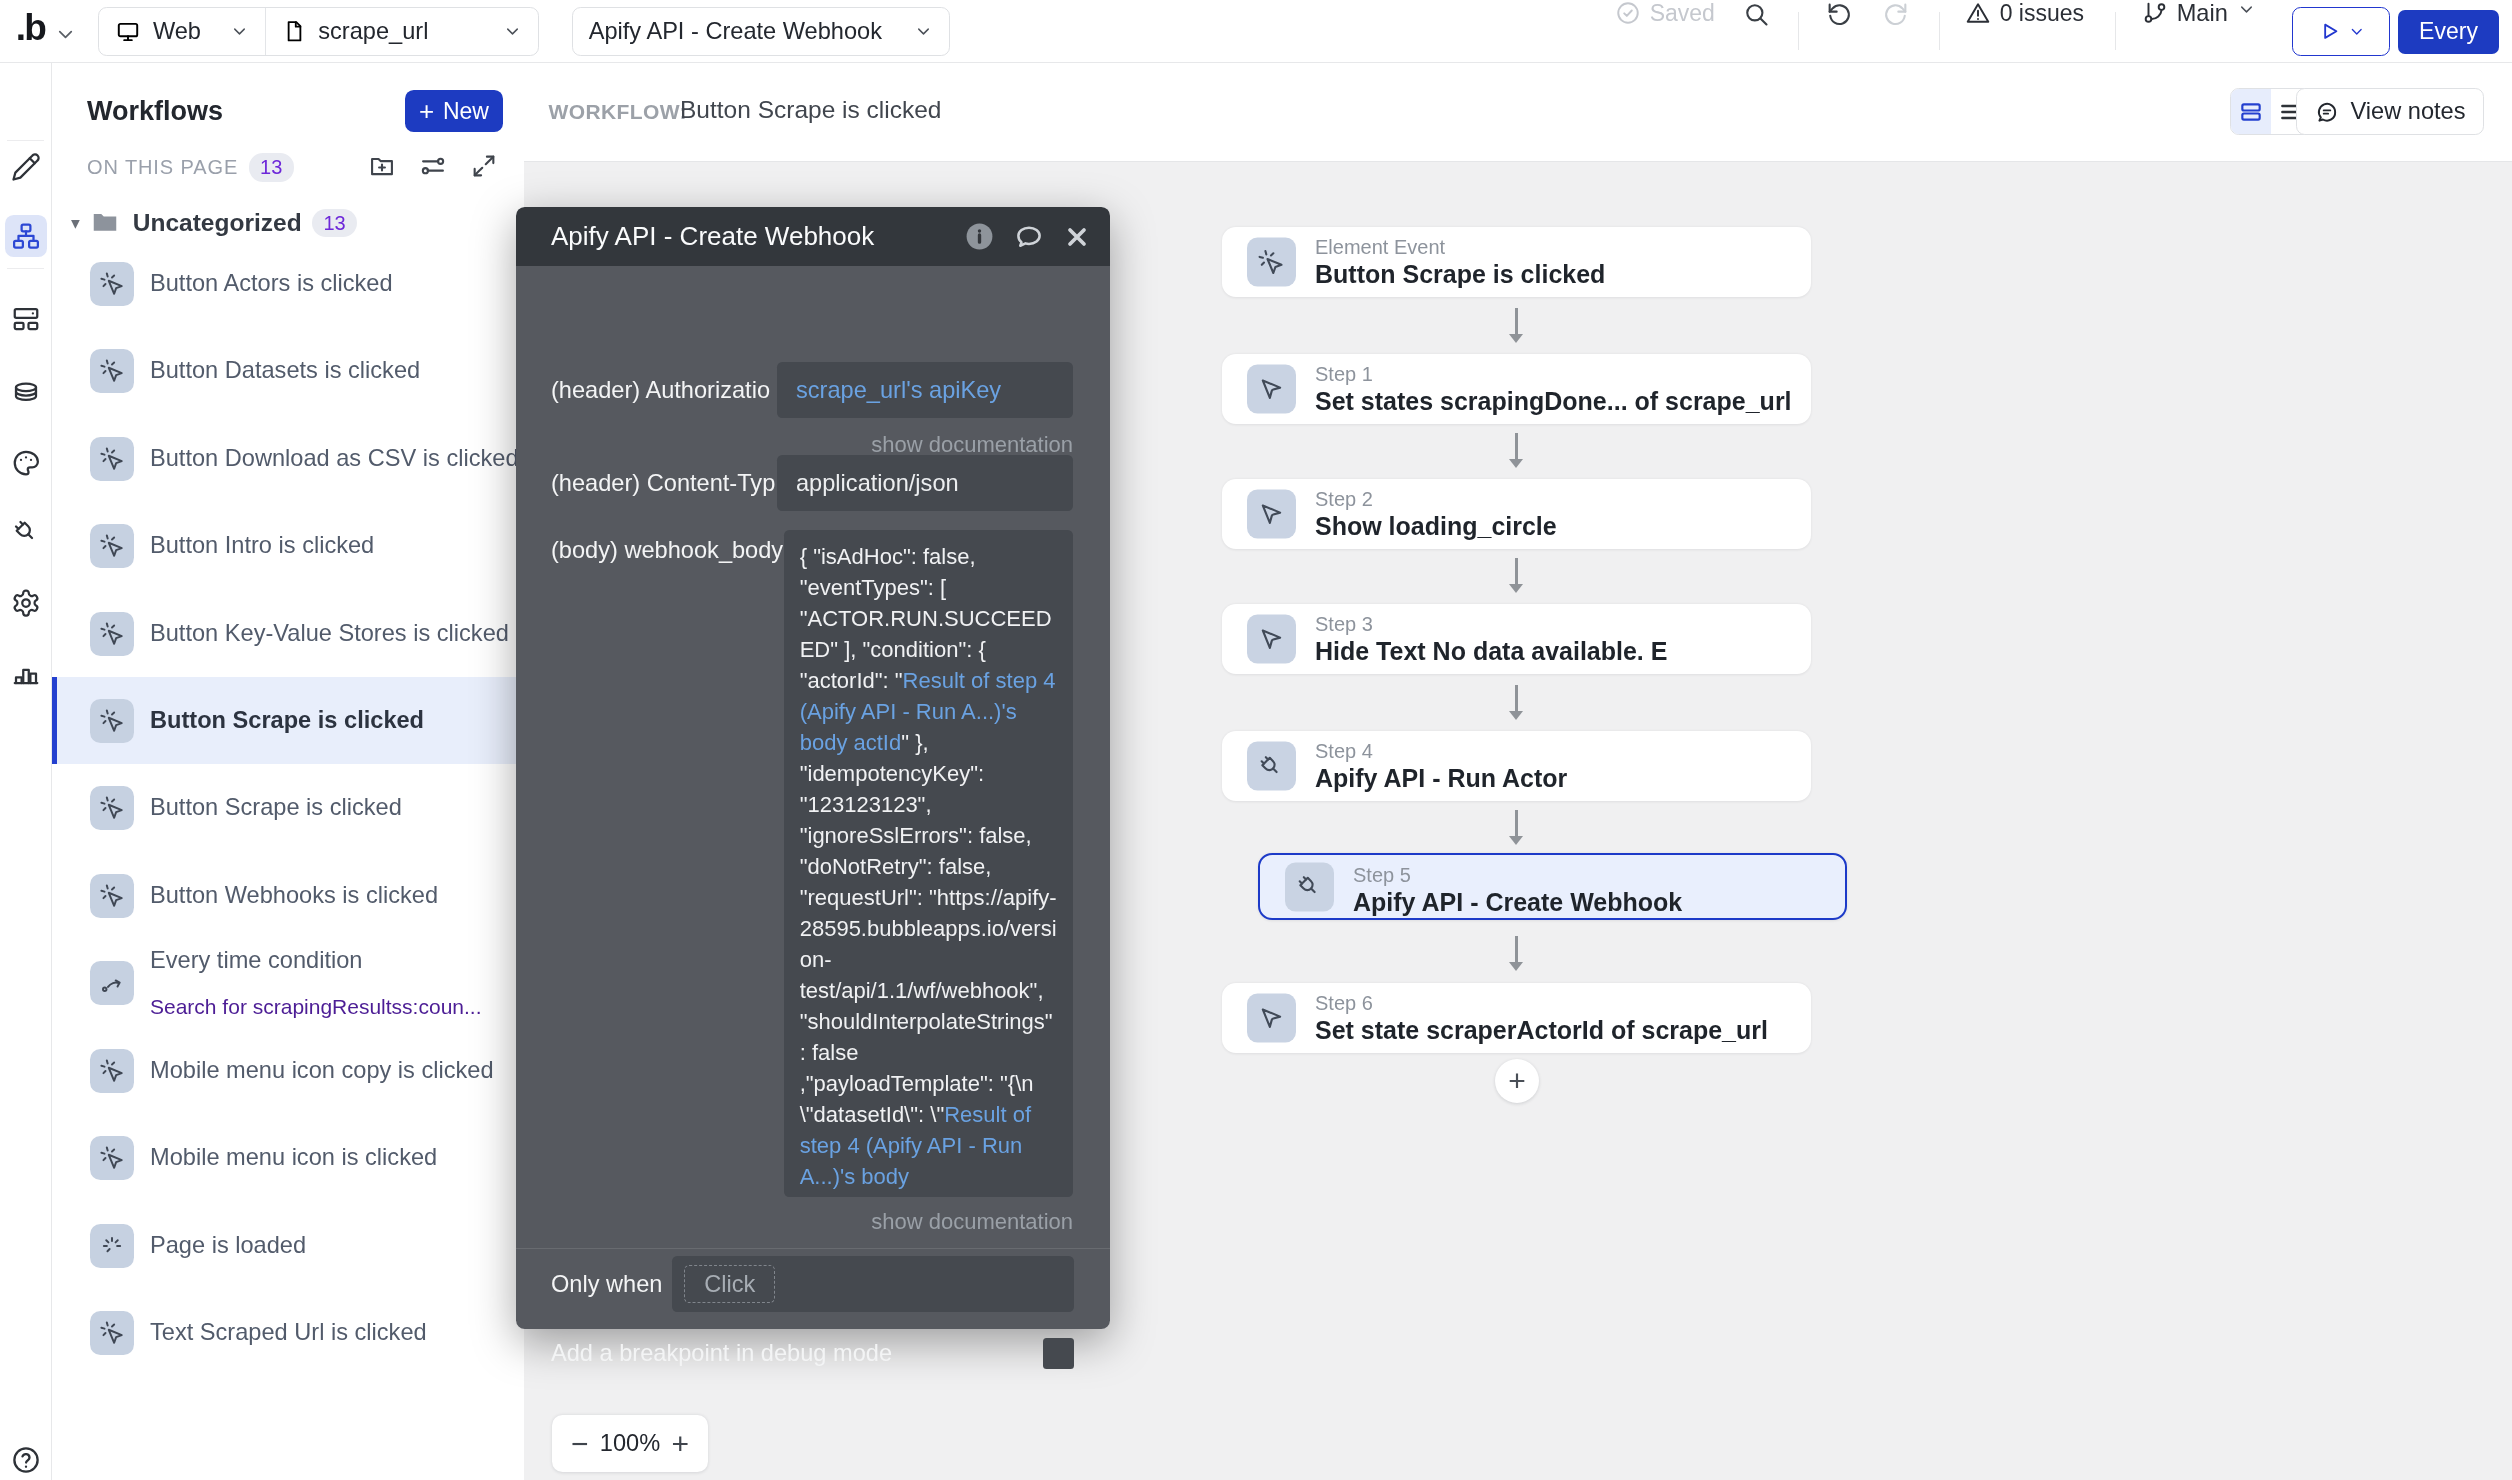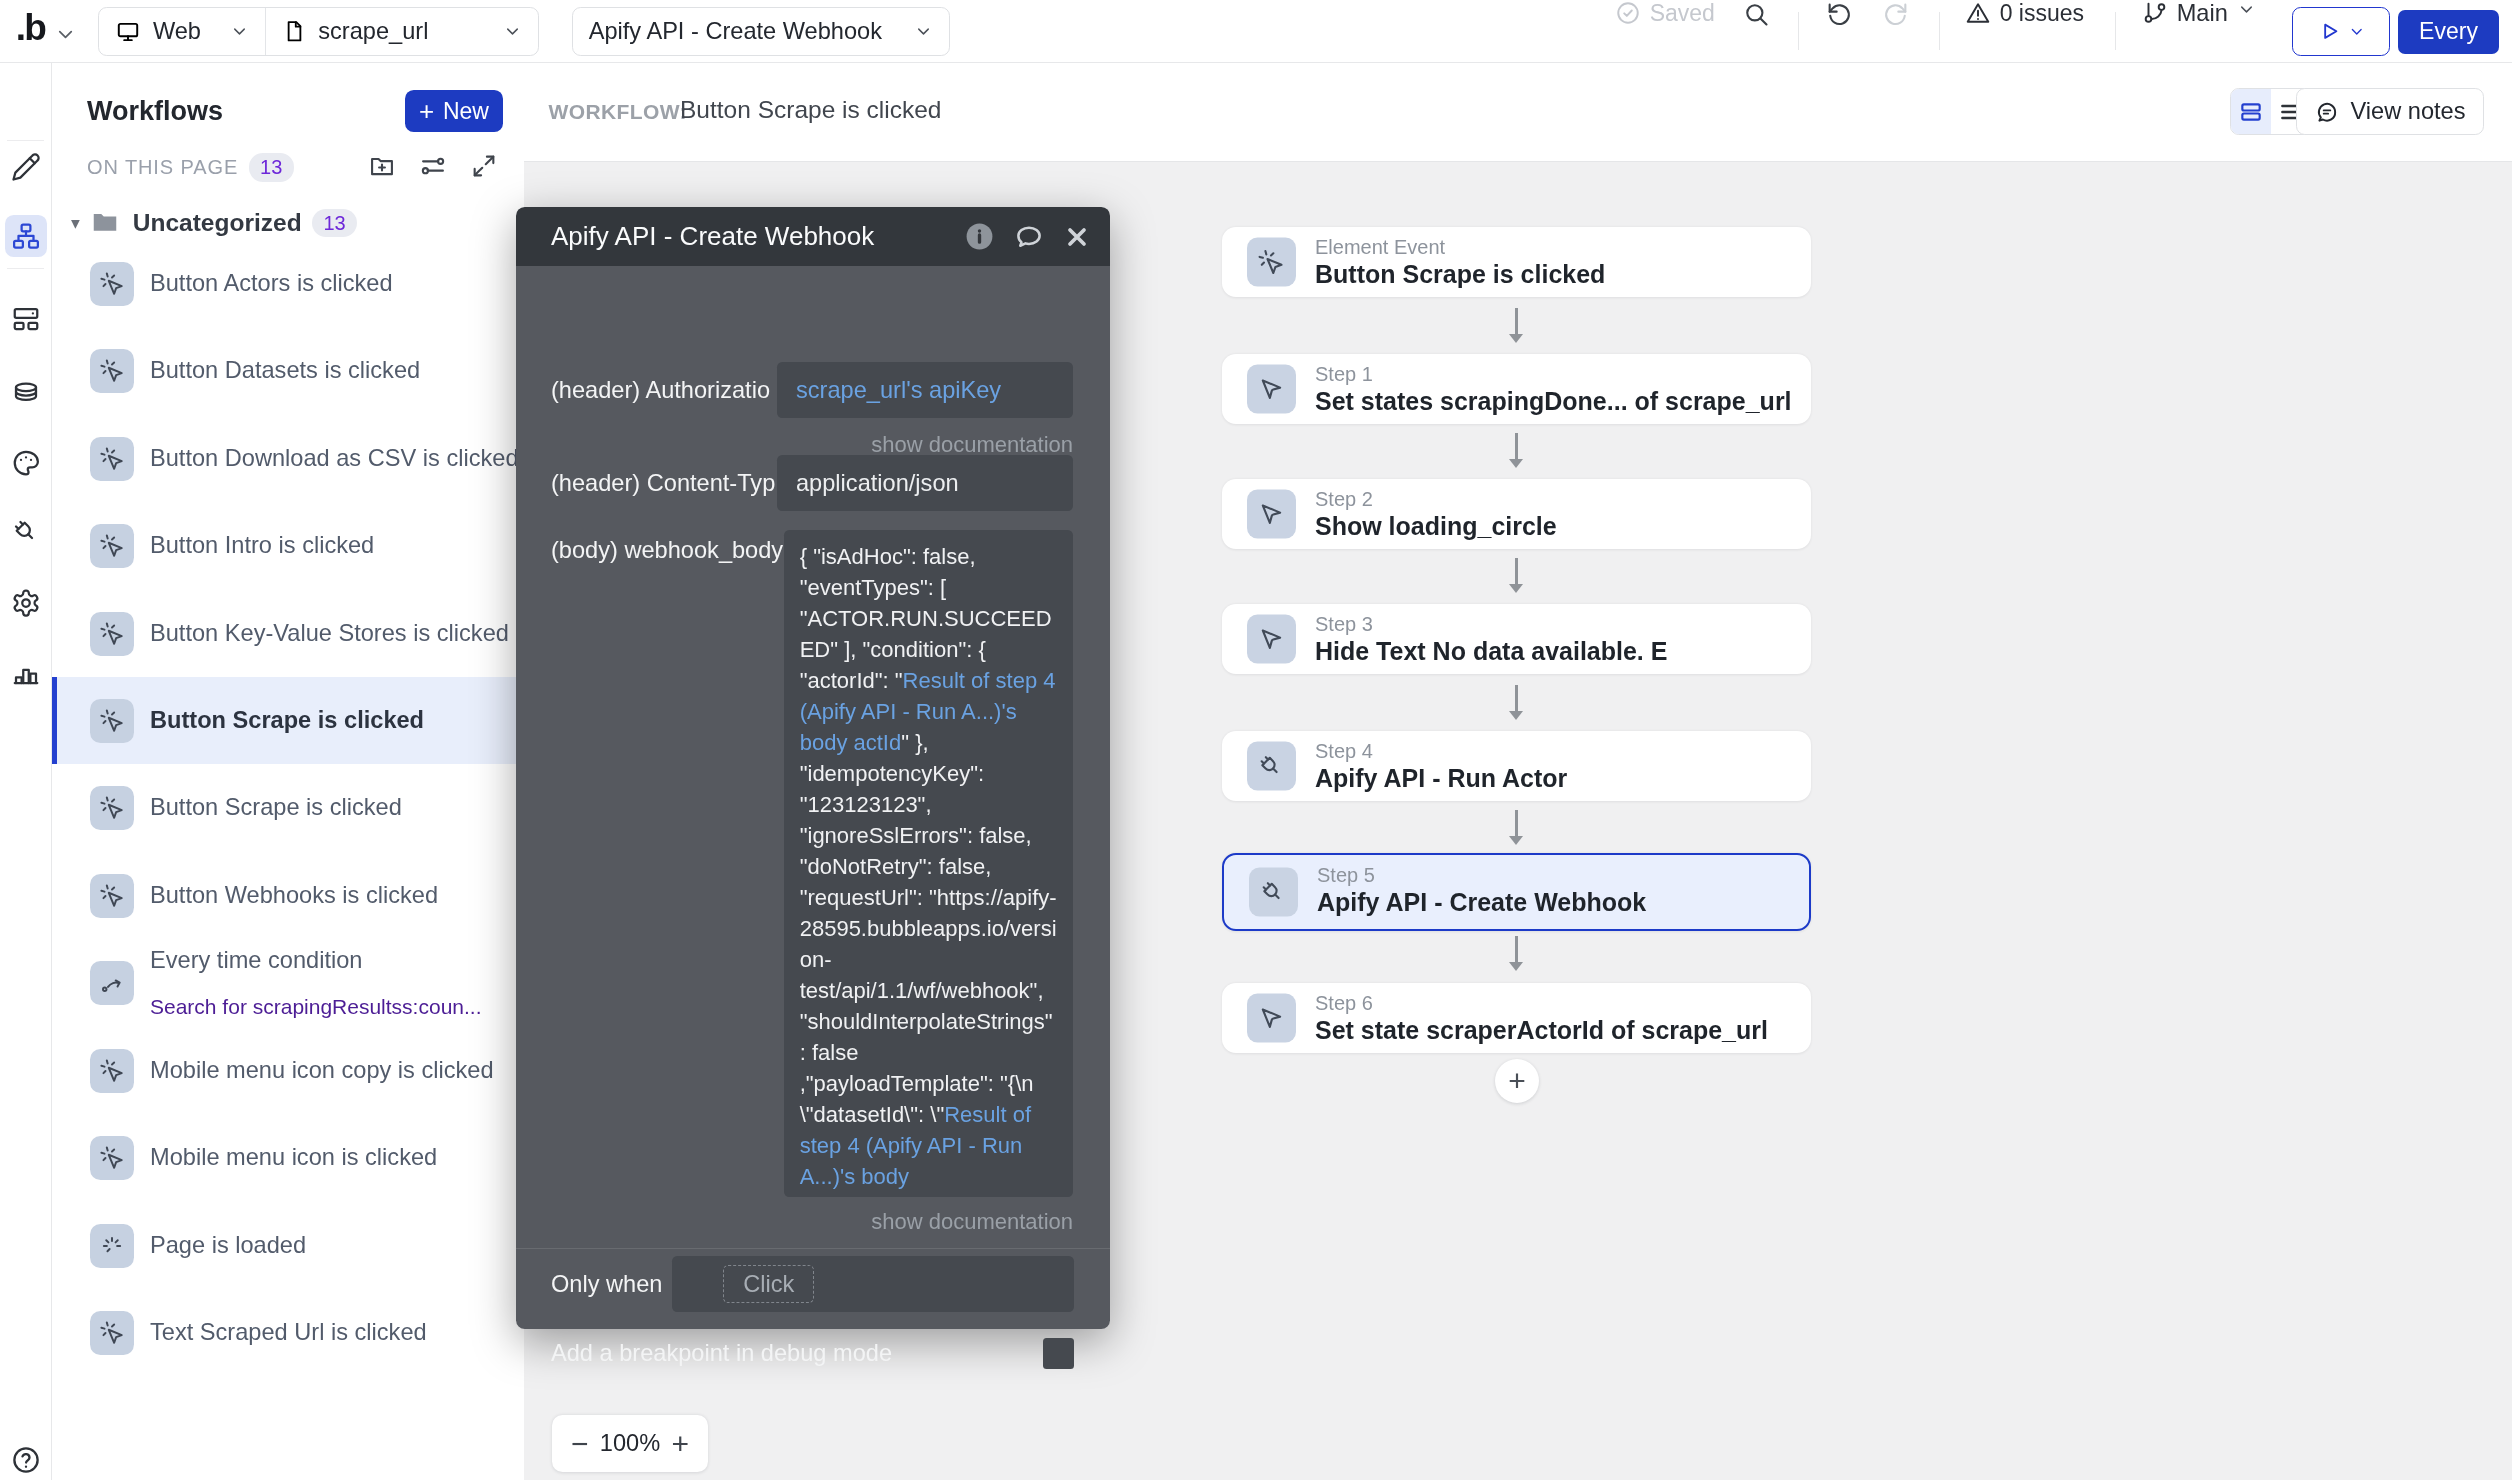--- a/index.html
+++ b/index.html
@@ -59,21 +59,21 @@
   .canvas-header { position:absolute; left:524px; top:63px; width:1988px; height:99px; background:#fff; border-bottom:0.9px solid #e5e6e8; z-index:5; }
   .wf-label { position:absolute; left:24.5px; top:37px; font-size:21px; color:#9ca1a8; letter-spacing:0.4px; font-weight:600; }
   .wf-name { position:absolute; left:156px; top:33px; font-size:24.5px; color:#41464e; }
   .view-toggle { position:absolute; right:200px; top:25px; width:82px; height:47px; border:0.9px solid #dfe1e4; border-radius:8.7px; background:#fff; display:flex; overflow:hidden; }
   .vt-cell { flex:1; display:flex; align-items:center; justify-content:center; cursor:pointer; color:#2e3237; }
   .vt-cell.active { background:#e7edfc; color:#2440cf; }
   .view-notes { position:absolute; right:28px; top:25px; height:47px; padding:0 17.5px; border:0.9px solid #dfe1e4; border-radius:8.7px; background:#fff; display:flex; align-items:center; gap:10.5px; font-size:23.6px; color:#23272e; cursor:pointer; }
   .canvas { position:absolute; left:524px; top:162px; width:1988px; height:1319px; background:#f0f0f1; }
 
   .step-card { position:absolute; left:698px; width:589px; height:70px; background:#fff; border-radius:14px; box-shadow:0 0.9px 2.6px rgba(20,25,40,.08); cursor:pointer; }
-  .step-card.selected { border:2.6px solid #1c3ac8; background:#e9effd; height:78px; margin-top:-2.6px; }
+  .step-card.selected { border:2.6px solid #1c3ac8; background:#e9effd; height:67px; margin-top:-2.6px;margin-left:36px; }
   .step-chip { position:absolute; left:24.5px; top:50%; transform:translateY(-50%); width:49px; height:49px; border-radius:10.5px; background:#c9d3e3; color:#414a58; display:flex; align-items:center; justify-content:center; }
   .step-kicker { position:absolute; left:93px; top:8.7px; font-size:20px; color:#8d939c; }
   .step-title { position:absolute; left:93px; top:33px; font-size:25px; font-weight:600; color:#1f242b; white-space:nowrap; }
   .flow-arrow { position:absolute; width:2.6px; height:28px; background:#8f9398; }
   .flow-arrow::after { content:""; position:absolute; left:-6.1px; top:26px; border:7px solid transparent; border-top:9.6px solid #8f9398; }
   .add-step { position:absolute; left:971px; width:44px; height:44px; border-radius:50%; background:#fff; box-shadow:0 0.9px 3.5px rgba(20,25,40,.15); color:#4a4f57; font-size:30px; font-weight:300; display:flex; align-items:center; justify-content:center; cursor:pointer; }
   .zoom-ctrl { position:absolute; left:28px; top:1253px; width:156px; height:57px; background:#fff; border-radius:10.5px; box-shadow:0 0.9px 3.5px rgba(20,25,40,.12); display:flex; align-items:center; justify-content:space-between; padding:0 19px; }
   .zoom-btn { font-size:30px; color:#3f444c; cursor:pointer; line-height:1; }
   .zoom-val { font-size:23.6px; color:#23272e; }
 
@@ -86,21 +86,21 @@
   .modal-body { position:absolute; left:0; top:59px; width:100%; height:1063px; background:#56595f; border-radius:0 0 8.7px 8.7px; }
   .m-label { position:absolute; left:35px; font-size:23.6px; color:#f3f4f5; display:flex; align-items:center; }
   .m-input { position:absolute; left:261px; width:296px; height:56px; background:#45494f; border-radius:5.2px; display:flex; align-items:center; padding:0 19px; font-size:23.6px; cursor:text; }
   .m-input.dyn { color:#6aa2e2; }
   .m-input.plain { color:#eceef0; }
   .show-doc { position:absolute; right:37px; font-size:22px; color:#9aa0a7; cursor:pointer; }
   .m-textarea { position:absolute; left:268px; top:264px; width:289px; height:667px; background:#45494f; border-radius:5.2px; padding:10.5px 15.7px; font-size:22px; line-height:31px; color:#f0f1f3; overflow:hidden; overflow-wrap:break-word; cursor:text; }
   .m-textarea .dyn { color:#6aa2e2; }
   .m-div { position:absolute; left:0; top:982px; width:100%; height:0.9px; background:#686b70; }
   .only-input { position:absolute; left:156px; top:990px; width:402px; height:56px; background:#45494f; border-radius:5.2px; display:flex; align-items:center; padding:0 12.2px; cursor:text; }
-  .click-chip { border:1.7px dashed #80858c; border-radius:5.2px; padding:4.4px 19px; font-size:23.6px; color:#a7adb4;margin-left:39px; }
+  .click-chip { border:1.7px dashed #80858c; border-radius:5.2px; padding:4.4px 19px; font-size:23.6px; color:#a7adb4; }
   .m-check { position:absolute; left:527px; top:1072px; width:31px; height:31px; background:#45494f; border-radius:3.5px; cursor:pointer; }
 </style>
 </head>
 <body>
 
 <div class="app">
 
   <div class="topbar">
     <div class="logo">.b</div>
     <span class="logo-chev">

